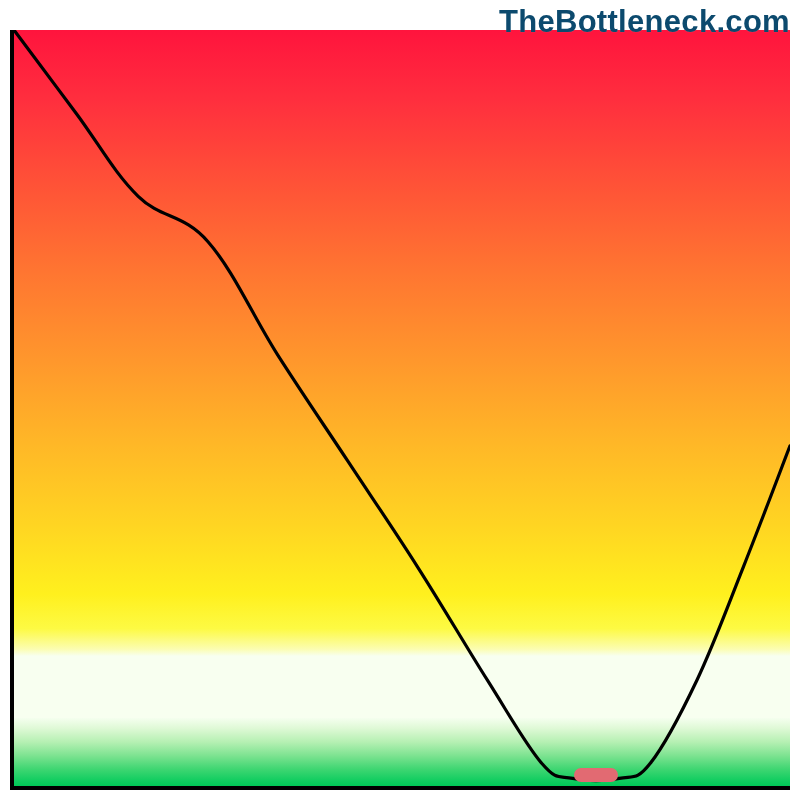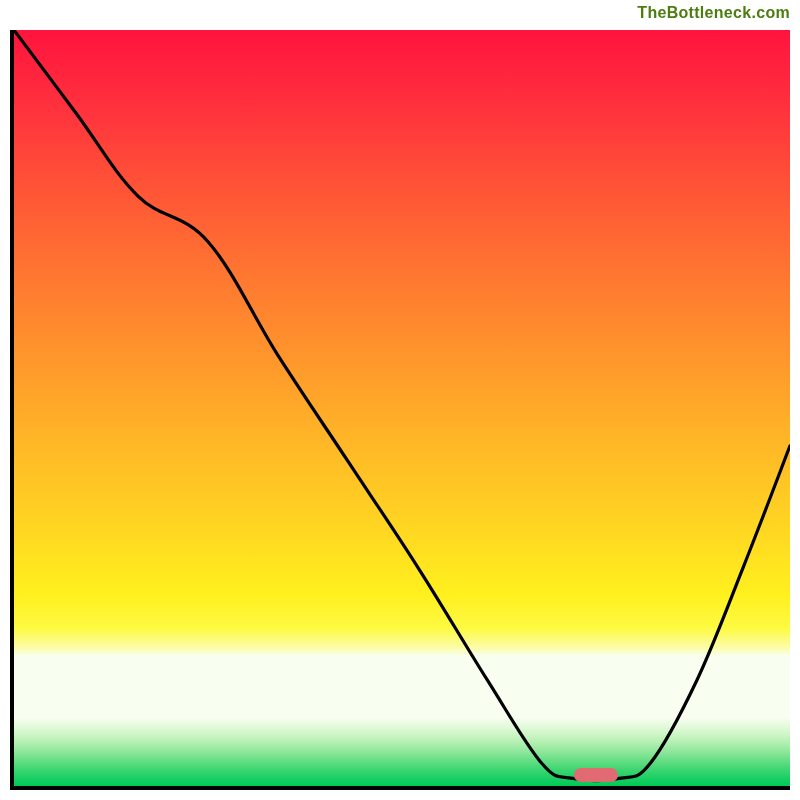--- a/index.html
+++ b/index.html
@@ -13,22 +13,22 @@
   }
   .wrap {
     position: relative;
     width: 800px;
     height: 800px;
   }
   .watermark {
     position: absolute;
     top: 4px;
     right: 10px;
-    color: #4d7c0f;
-    font-size: 16px;
+    color: #0c4a6e;
+    font-size: 31px;
     font-weight: 600;
     letter-spacing: 0.3px;
     z-index: 5;
     text-shadow: 0 0 1px rgba(255,255,255,0.3);
   }
   .outer-frame {
     position: absolute;
     left: 10px;
     top: 30px;
     width: 780px;

